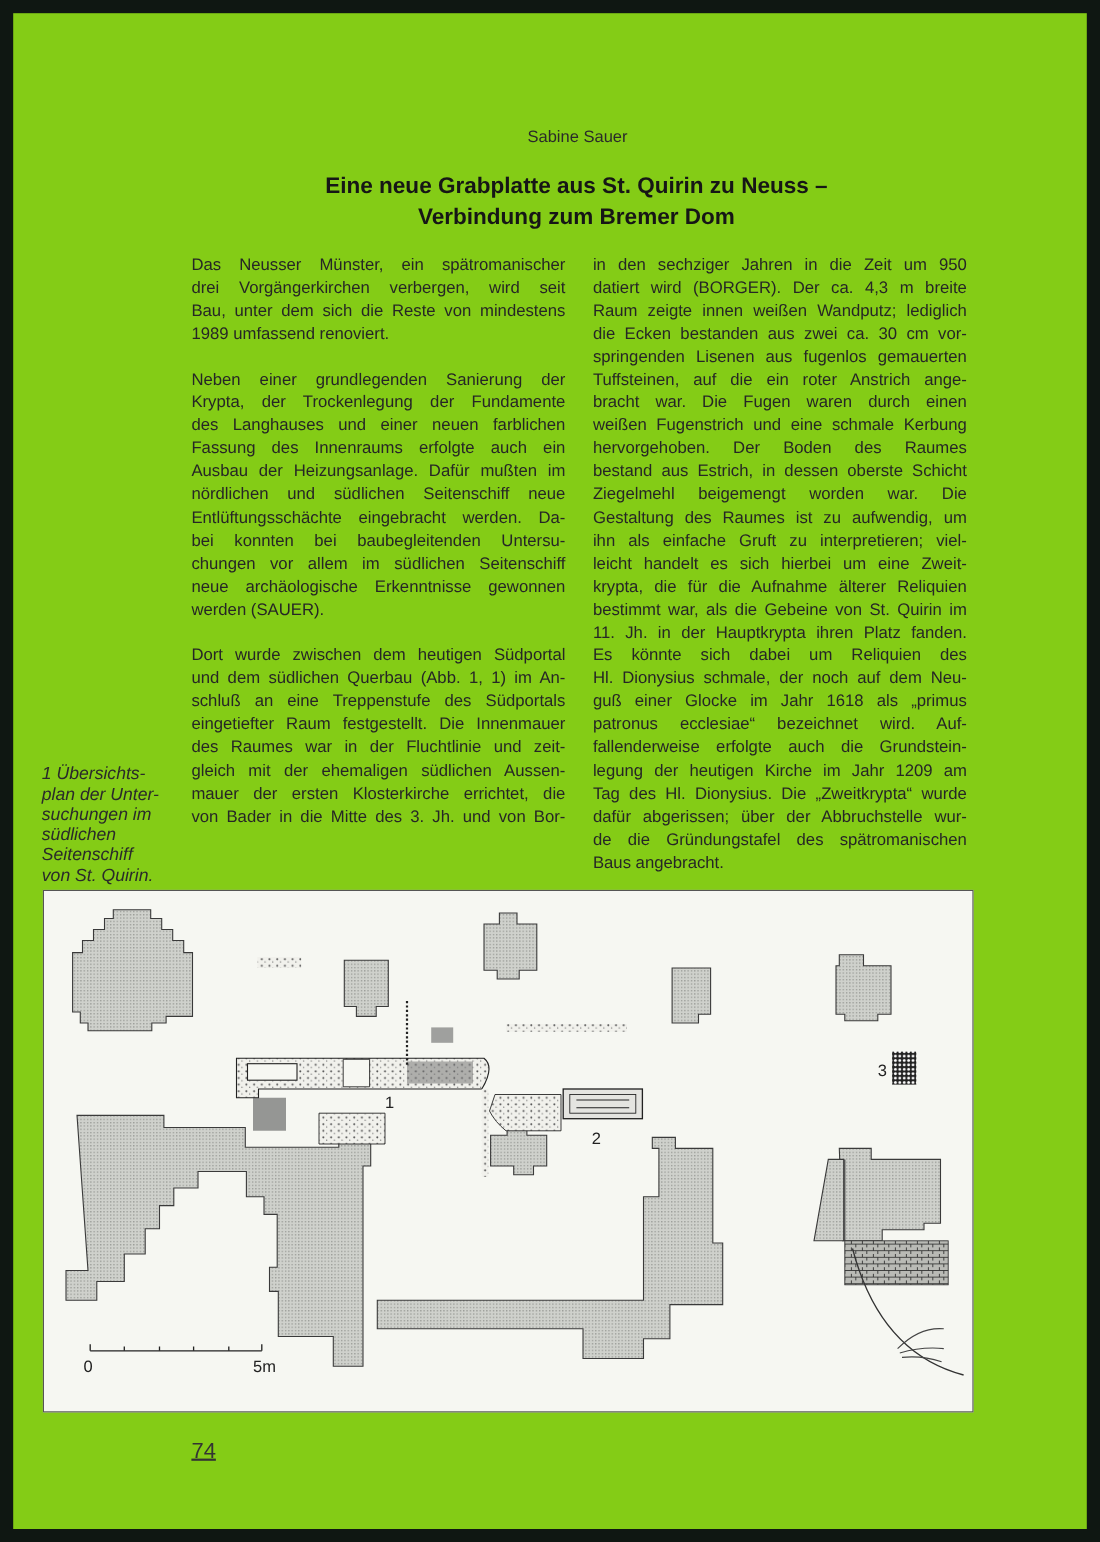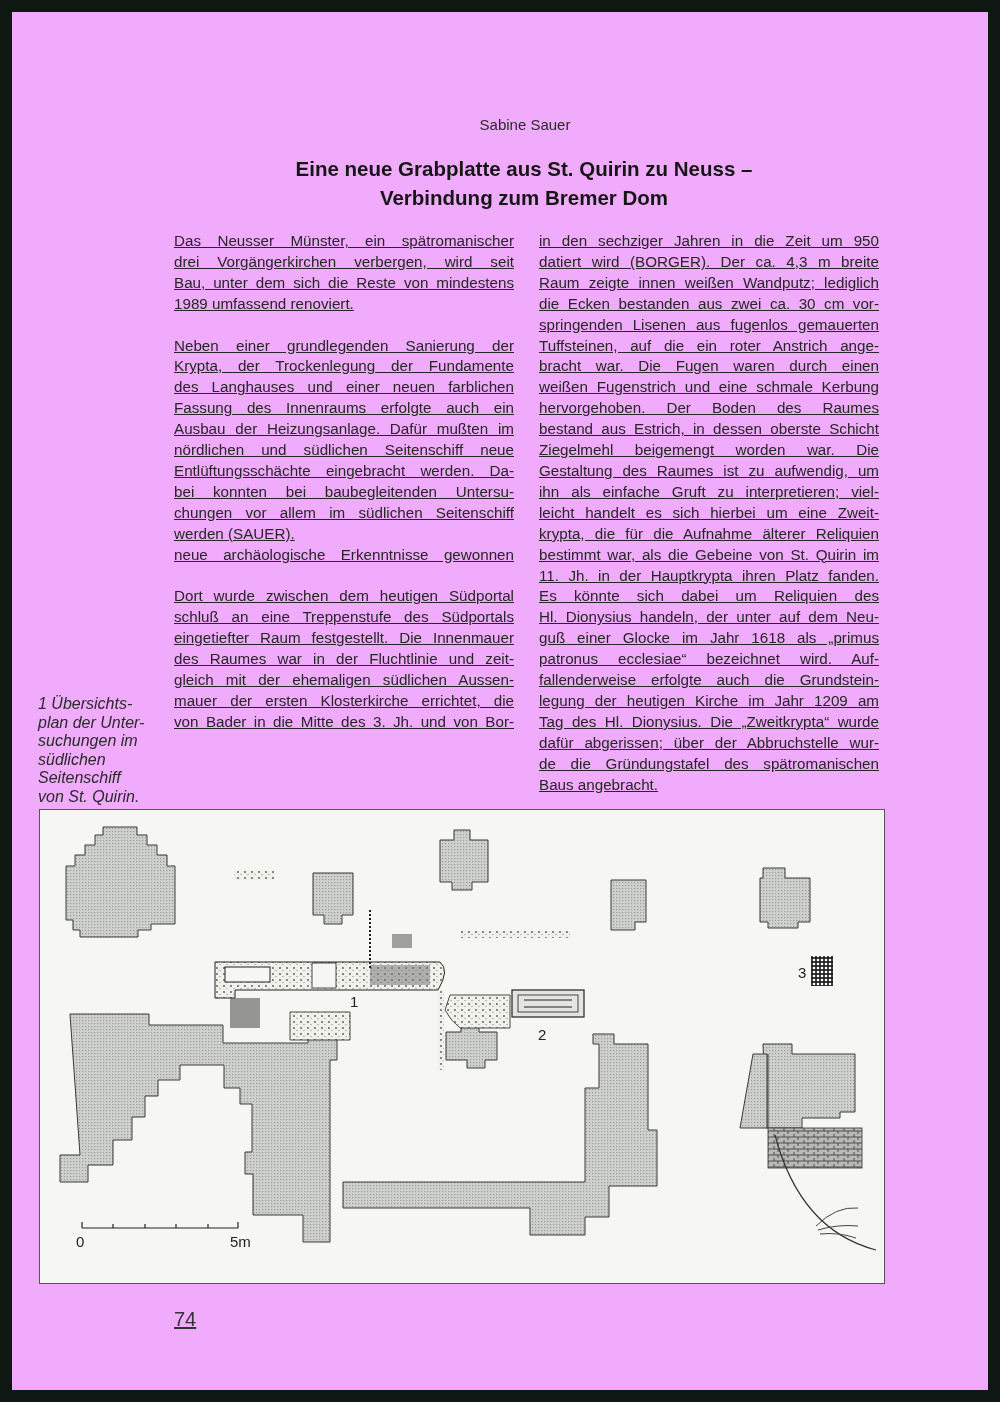--- a/index.html
+++ b/index.html
@@ -5,39 +5,38 @@
   html, body { margin: 0; padding: 0; }
   body {
     width: 1000px; height: 1402px;
     background: #0f1712;
     position: relative; overflow: hidden;
     font-family: "Liberation Sans", sans-serif;
   }
   .page {
     position: absolute; left: 12px; top: 12px;
     width: 976px; height: 1378px;
-    background: #f0abfc;
+    background: #84cc16;
   }
   .author {
     position: absolute; left: 0; top: 104px; width: 1050px;
     text-align: center; font-size: 15px; color: #2a2a2a;
     margin-left: -12px;
   }
   .title {
     position: absolute; left: 0; width: 1048px; margin-left: -12px;
     text-align: center; font-weight: bold; font-size: 20.5px; color: #161616;
     line-height: 30px;
   }
   .title.l1 { top: 142px; }
   .title.l2 { top: 171px; }
   .col {
     position: absolute; width: 340px;
     font-size: 15.2px; line-height: 20.9px; color: #262626;
     text-align: justify;
-    text-decoration: underline;
   }
   .col p { margin: 0 0 20.9px 0; }
   .col .ln { display: block; text-align: justify; text-align-last: justify; white-space: nowrap; }
   .col .ln.last { text-align-last: left; }
   .col1 { left: 162px; top: 219px; }
   .col2 { left: 527px; top: 219px; }
   .caption {
     position: absolute; left: 26px; top: 683px; width: 120px;
     font-style: italic; font-size: 16px; line-height: 18.5px; color: #2a2a2a;
   }
@@ -71,25 +70,26 @@
     <p>
       <span class="ln">Neben einer grundlegenden Sanierung der</span>
       <span class="ln">Krypta, der Trockenlegung der Fundamente</span>
       <span class="ln">des Langhauses und einer neuen farblichen</span>
       <span class="ln">Fassung des Innenraums erfolgte auch ein</span>
       <span class="ln">Ausbau der Heizungsanlage. Dafür mußten im</span>
       <span class="ln">nördlichen und südlichen Seitenschiff neue</span>
       <span class="ln">Entlüftungsschächte eingebracht werden. Da-</span>
       <span class="ln">bei konnten bei baubegleitenden Untersu-</span>
       <span class="ln">chungen vor allem im südlichen Seitenschiff</span>
+      <span class="ln">neue archäologische Erkenntnisse gewonnen</span>
       <span class="ln last">werden (SAUER).</span>
-      <span class="ln">neue archäologische Erkenntnisse gewonnen</span>
     </p>
     <p>
       <span class="ln">Dort wurde zwischen dem heutigen Südportal</span>
+      <span class="ln">und dem südlichen Querbau (Abb. 1, 1) im An-</span>
       <span class="ln">schluß an eine Treppenstufe des Südportals</span>
       <span class="ln">eingetiefter Raum festgestellt. Die Innenmauer</span>
       <span class="ln">des Raumes war in der Fluchtlinie und zeit-</span>
       <span class="ln">gleich mit der ehemaligen südlichen Aussen-</span>
       <span class="ln">mauer der ersten Klosterkirche errichtet, die</span>
       <span class="ln">von Bader in die Mitte des 3. Jh. und von Bor-</span>
     </p>
   </div>
 
   <div class="col col2">
@@ -105,21 +105,21 @@
         <span class="ln">hervorgehoben. Der Boden des Raumes</span>
         <span class="ln">bestand aus Estrich, in dessen oberste Schicht</span>
         <span class="ln">Ziegelmehl beigemengt worden war. Die</span>
         <span class="ln">Gestaltung des Raumes ist zu aufwendig, um</span>
         <span class="ln">ihn als einfache Gruft zu interpretieren; viel-</span>
         <span class="ln">leicht handelt es sich hierbei um eine Zweit-</span>
         <span class="ln">krypta, die für die Aufnahme älterer Reliquien</span>
         <span class="ln">bestimmt war, als die Gebeine von St. Quirin im</span>
         <span class="ln">11. Jh. in der Hauptkrypta ihren Platz fanden.</span>
         <span class="ln">Es könnte sich dabei um Reliquien des</span>
-        <span class="ln">Hl. Dionysius handeln, der unter auf dem Neu-</span>
+        <span class="ln">Hl. Dionysius schmale, der noch auf dem Neu-</span>
         <span class="ln">guß einer Glocke im Jahr 1618 als „primus</span>
         <span class="ln">patronus ecclesiae“ bezeichnet wird. Auf-</span>
         <span class="ln">fallenderweise erfolgte auch die Grundstein-</span>
         <span class="ln">legung der heutigen Kirche im Jahr 1209 am</span>
         <span class="ln">Tag des Hl. Dionysius. Die „Zweitkrypta“ wurde</span>
         <span class="ln">dafür abgerissen; über der Abbruchstelle wur-</span>
         <span class="ln">de die Gründungstafel des spätromanischen</span>
         <span class="ln last">Baus angebracht.</span>
       </p>
   </div>

